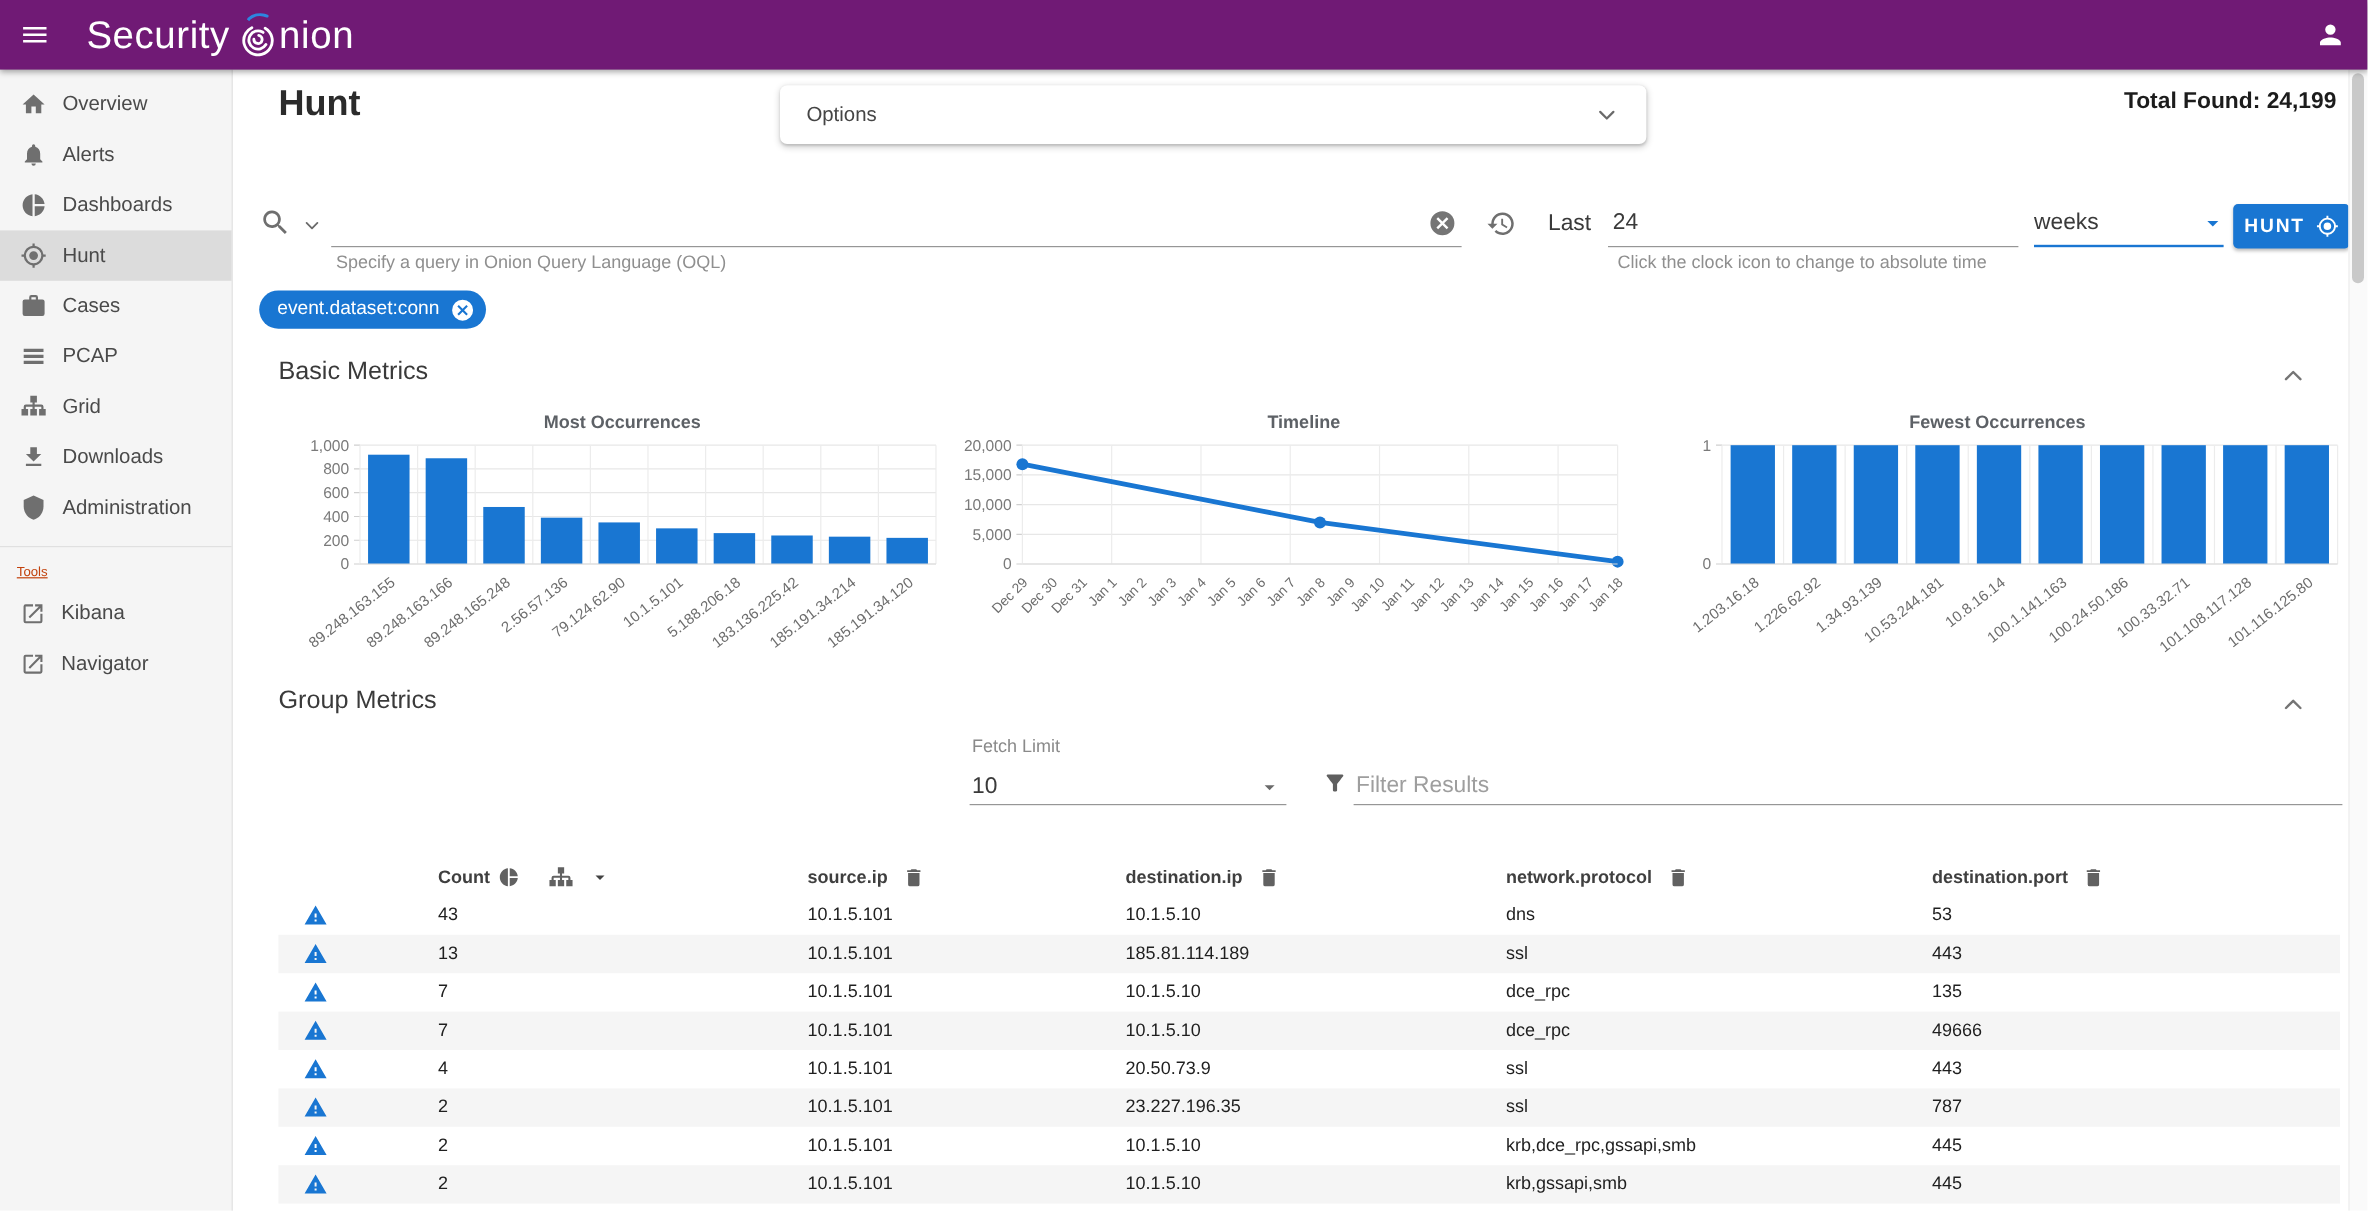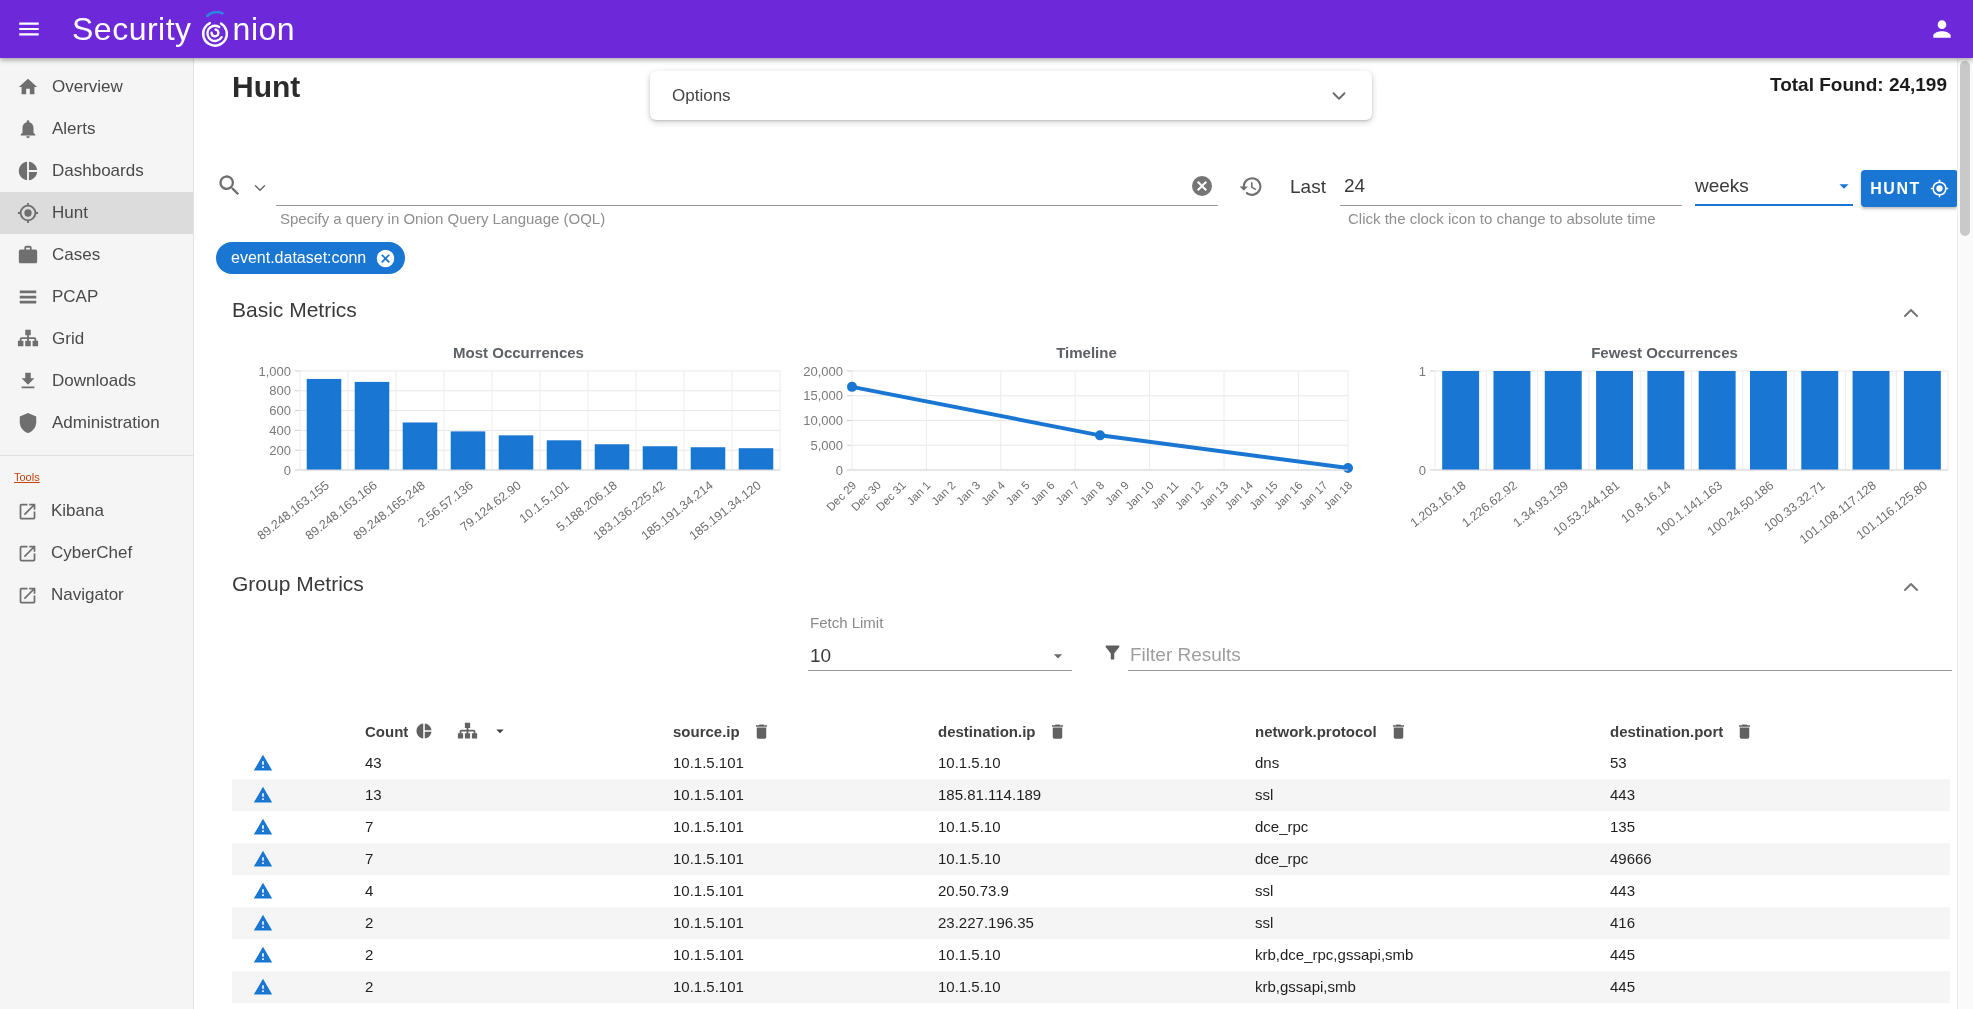--- a/index.html
+++ b/index.html
@@ -5,21 +5,21 @@
   html,body{margin:0;padding:0;}
   body{
     width:1973px;height:1009px;position:relative;overflow:hidden;
     background:#ffffff;font-family:"Liberation Sans","DejaVu Sans",sans-serif;
     -webkit-font-smoothing:antialiased;
   }
   .ic{display:inline-flex;align-items:center;justify-content:center;line-height:0;}
   .ic svg{display:block;}
 
   
-  .topbar{position:absolute;left:0;top:0;width:1973px;height:58px;background:#6d28d9;
+  .topbar{position:absolute;left:0;top:0;width:1973px;height:58px;background:#701a75;
     display:flex;align-items:center;z-index:30;box-shadow:0 2px 5px rgba(0,0,0,.35);}
   .hamburger{margin-left:16px;color:#ffffff;cursor:pointer;}
   .brand{display:flex;align-items:center;color:#ffffff;font-size:32px;margin-left:30px;letter-spacing:.5px;}
   .brand .word{white-space:pre;}
   .brand svg{margin:2px 1px 0 6px;}
   .account{position:absolute;right:18px;top:16px;color:#ffffff;cursor:pointer;}
 
   
   .sidebar{position:absolute;left:0;top:58px;width:194px;bottom:0;background:#f5f5f5;
     border-right:1px solid #e2e2e2;padding-top:8px;box-sizing:border-box;z-index:20;}
@@ -213,28 +213,20 @@
   <div class="side-divider"></div>
   <div class="tools-label">Tools</div>
   <div id="side-tools">
       <div class="side-item">
         <span class="ic">
           <svg viewBox="0 0 24 24" width="21" height="21">
             <path d="M19 19H5V5h7V3H5a2 2 0 0 0-2 2v14a2 2 0 0 0 2 2h14a2 2 0 0 0 2-2v-7h-2v7zM14 3v2h3.59l-9.83 9.83 1.41 1.41L19 6.41V10h2V3h-7z" fill="currentColor" fill-rule="evenodd"></path>
           </svg>
         </span>
                  <span>Kibana</span>
-      </div>
-      <div class="side-item">
-        <span class="ic">
-          <svg viewBox="0 0 24 24" width="21" height="21">
-            <path d="M19 19H5V5h7V3H5a2 2 0 0 0-2 2v14a2 2 0 0 0 2 2h14a2 2 0 0 0 2-2v-7h-2v7zM14 3v2h3.59l-9.83 9.83 1.41 1.41L19 6.41V10h2V3h-7z" fill="currentColor" fill-rule="evenodd"></path>
-          </svg>
-        </span>
-                 <span>CyberChef</span>
       </div>
       <div class="side-item">
         <span class="ic">
           <svg viewBox="0 0 24 24" width="21" height="21">
             <path d="M19 19H5V5h7V3H5a2 2 0 0 0-2 2v14a2 2 0 0 0 2 2h14a2 2 0 0 0 2-2v-7h-2v7zM14 3v2h3.59l-9.83 9.83 1.41 1.41L19 6.41V10h2V3h-7z" fill="currentColor" fill-rule="evenodd"></path>
           </svg>
         </span>
                  <span>Navigator</span>
       </div>
     </div>
@@ -605,21 +597,21 @@
           <span class="rcell c4">443</span>
         </div>
         <div class="trow">
           <span class="rcell ci"><svg viewBox="0 0 24 24" width="20" height="20">
               <path d="M1 21h22L12 2 1 21zm12-3h-2v-2h2v2zm0-4h-2v-4h2v4z" fill="currentColor" fill-rule="evenodd"></path>
             </svg></span>
           <span class="rcell c0">2</span>
           <span class="rcell c1">10.1.5.101</span>
           <span class="rcell c2">23.227.196.35</span>
           <span class="rcell c3">ssl</span>
-          <span class="rcell c4">416</span>
+          <span class="rcell c4">787</span>
         </div>
         <div class="trow">
           <span class="rcell ci"><svg viewBox="0 0 24 24" width="20" height="20">
               <path d="M1 21h22L12 2 1 21zm12-3h-2v-2h2v2zm0-4h-2v-4h2v4z" fill="currentColor" fill-rule="evenodd"></path>
             </svg></span>
           <span class="rcell c0">2</span>
           <span class="rcell c1">10.1.5.101</span>
           <span class="rcell c2">10.1.5.10</span>
           <span class="rcell c3">krb,dce_rpc,gssapi,smb</span>
           <span class="rcell c4">445</span>

